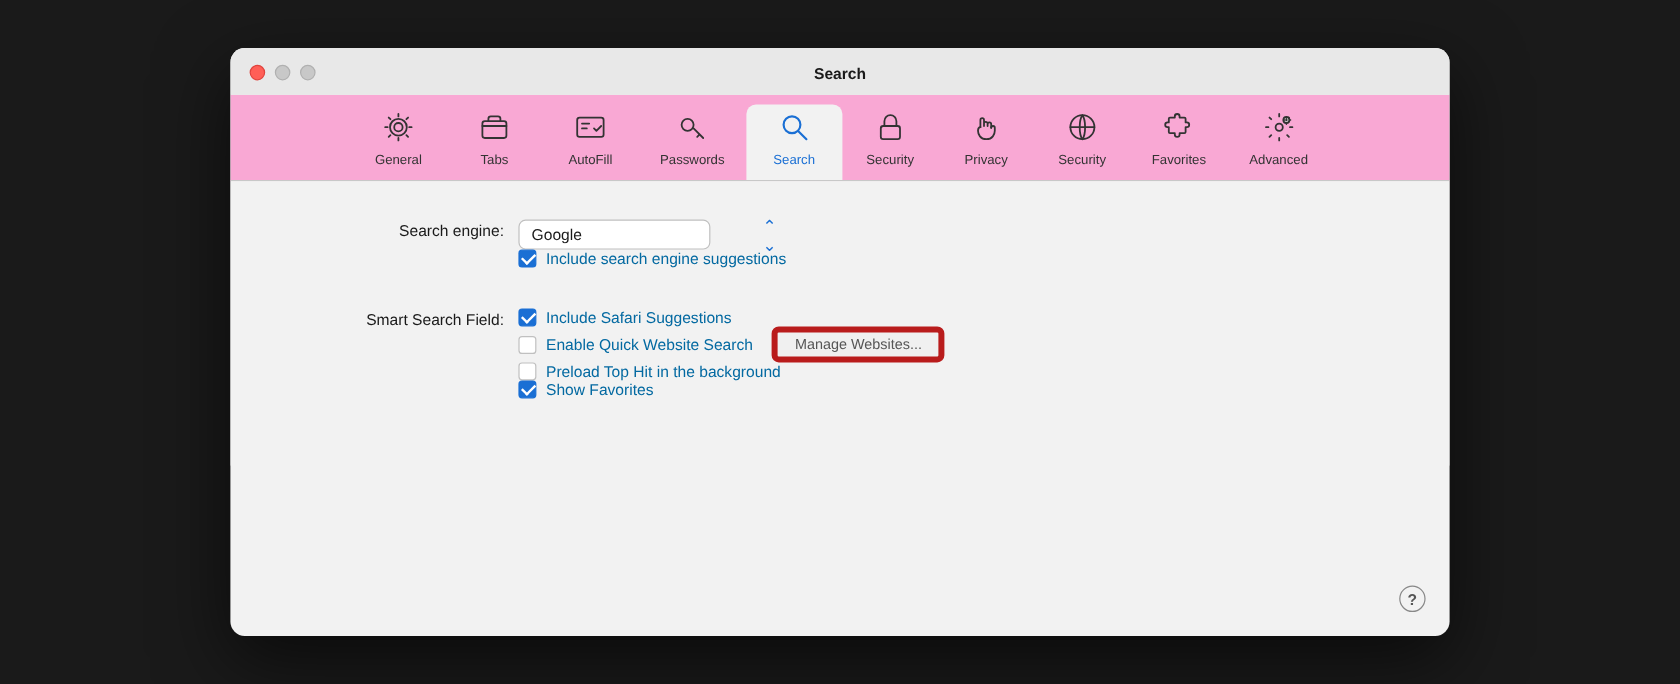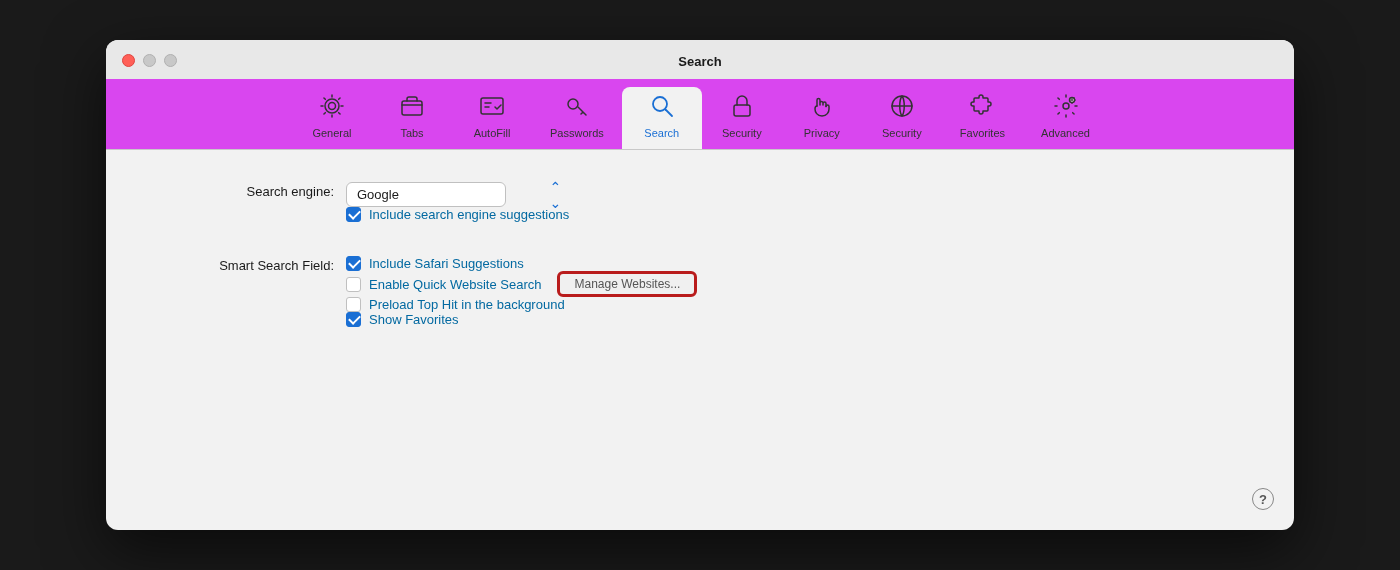--- a/index.html
+++ b/index.html
@@ -10,21 +10,21 @@
       align-items: center;
       justify-content: center;
       width: 1400px;
       height: 570px;
       font-family: -apple-system, BlinkMacSystemFont, "SF Pro Text", "Helvetica Neue", sans-serif;
     }
 
     .window {
       background: #f2f2f2;
       border-radius: 12px;
-      width: 1188px;
+      width: 1016px;
       min-height: 490px;
       box-shadow: 0 20px 60px rgba(0,0,0,0.6);
       overflow: hidden;
       position: relative;
     }
 
     
     .titlebar {
       background: #e8e8e8;
       display: flex;
@@ -54,21 +54,21 @@
       text-align: center;
       width: 100%;
       font-size: 13px;
       font-weight: 600;
       color: #1a1a1a;
       padding-bottom: 10px;
     }
 
     
     .toolbar {
-      background: #d946ef;
+      background: #f9a8d4;
       display: flex;
       justify-content: center;
       padding: 8px 0 0;
       gap: 0;
       border-bottom: 1px solid #c8c8c8;
     }
 
     .tab-item {
       display: flex;
       flex-direction: column;
@@ -196,21 +196,21 @@
     }
 
     .checkbox-label {
       font-size: 13px;
       color: #0369a1;
     }
 
     
     .manage-btn {
       background: #f0f0f0;
-      border: 3px solid #b91c1c;
+      border: 5px solid #b91c1c;
       border-radius: 6px;
       padding: 3px 14px;
       font-size: 12px;
       color: #555;
       cursor: pointer;
       margin-left: 8px;
     }
 
     
     .settings-spacer {

